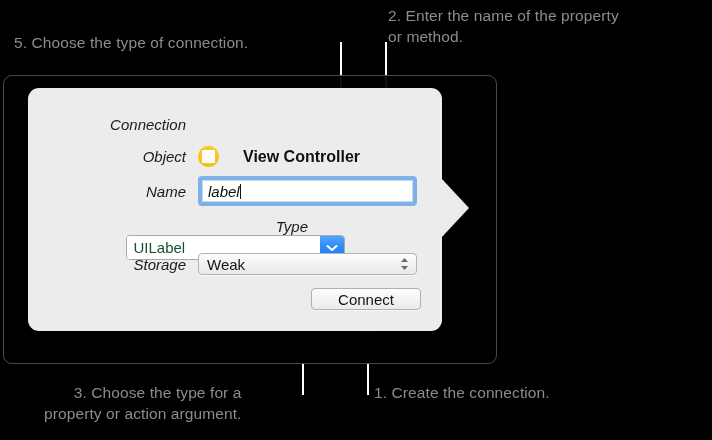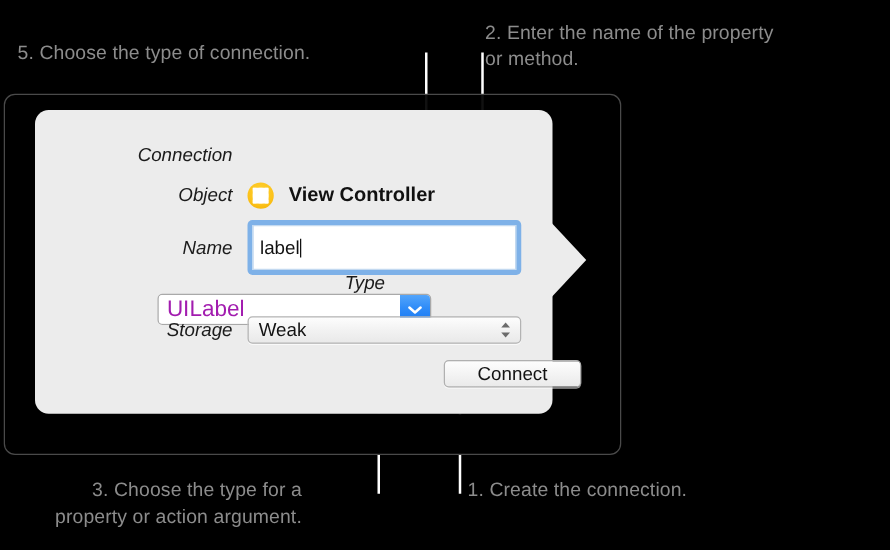--- a/index.html
+++ b/index.html
@@ -19,21 +19,21 @@
   
   .caption {
     position: absolute;
     color: #8c8c8c;
     font-size: 15.5px;
     line-height: 21px;
     letter-spacing: 0.1px;
     white-space: pre-line;
   }
   #caption-1 { left: 14px;  top: 32px; }
-  #caption-2 { left: 388px; top: 16px;  }
+  #caption-2 { left: 388px; top: 5px;  }
   #caption-3 { left: 44px;  top: 382px; text-align: right; }
   #caption-4 { left: 374px; top: 382px; }
 
   
   .leader {
     position: absolute;
     width: 2px;
     background: #ffffff;
   }
 
@@ -117,21 +117,21 @@
     top: 50%;
     transform: translateY(-50%);
     width: 9px;
     height: 14px;
   }
 
   
   .object-value {
     display: flex;
     align-items: center;
-    gap: 12px;
+    gap: 24px;
   }
   .vc-icon {
     width: 21px;
     height: 21px;
     border-radius: 50%;
     background: radial-gradient(circle at 50% 35%, #ffd232 0%, #fcc21a 60%, #f0ae03 100%);
     position: relative;
     flex: 0 0 auto;
   }
   .vc-icon::after {
@@ -148,27 +148,28 @@
   }
   .object-name {
     font-size: 16px;
     font-weight: bold;
     color: #111111;
   }
 
   
   .text-field-focus {
     width: 219px;
-    height: 44px;
+    height: 30px;
     border-radius: 4px;
     background: #7eb1e8;
     padding: 4px;
     box-sizing: border-box;
     display: flex;
     align-items: center;
+    font-style: italic;
   }
   .text-field-inner {
     flex: 1;
     height: 100%;
     background: #ffffff;
     border: 1px solid #c3d9f0;
     box-sizing: border-box;
     display: flex;
     align-items: center;
     position: relative;
@@ -195,22 +196,22 @@
     border-radius: 4px;
     box-sizing: border-box;
     overflow: hidden;
     background: #ffffff;
   }
   .combo-text {
     flex: 1;
     background: #ffffff;
     display: flex;
     align-items: center;
-    font-size: 18px;
-    color: #a21caf;
+    font-size: 15px;
+    color: #14532d;
     padding-left: 7px;
   }
   .combo-arrow {
     width: 24px;
     background: linear-gradient(to bottom, #53a5fb 0%, #2f8cf8 45%, #1877f2 100%);
     display: flex;
     align-items: center;
     justify-content: center;
     flex: 0 0 auto;
   }
@@ -224,21 +225,21 @@
     box-sizing: border-box;
     display: flex;
     align-items: center;
     justify-content: center;
     font-size: 15px;
     color: #131313;
     box-shadow: 0 1px 0 rgba(255,255,255,0.6);
     position: absolute;
   }
   #cancel-button  { left: 20px;  top: 200px; width: 110px; }
-  #connect-button { left: 283px; top: 200px; width: 110px; margin-left: 44px; }
+  #connect-button { left: 283px; top: 200px; width: 110px; }
 </style>
 </head>
 <body>
 
 <div class="caption" id="caption-1">5. Choose the type of connection.</div>
 
 <div class="caption" id="caption-2">2. Enter the name of the property
 or method.</div>
 
 <div class="caption" id="caption-3">3. Choose the type for a

